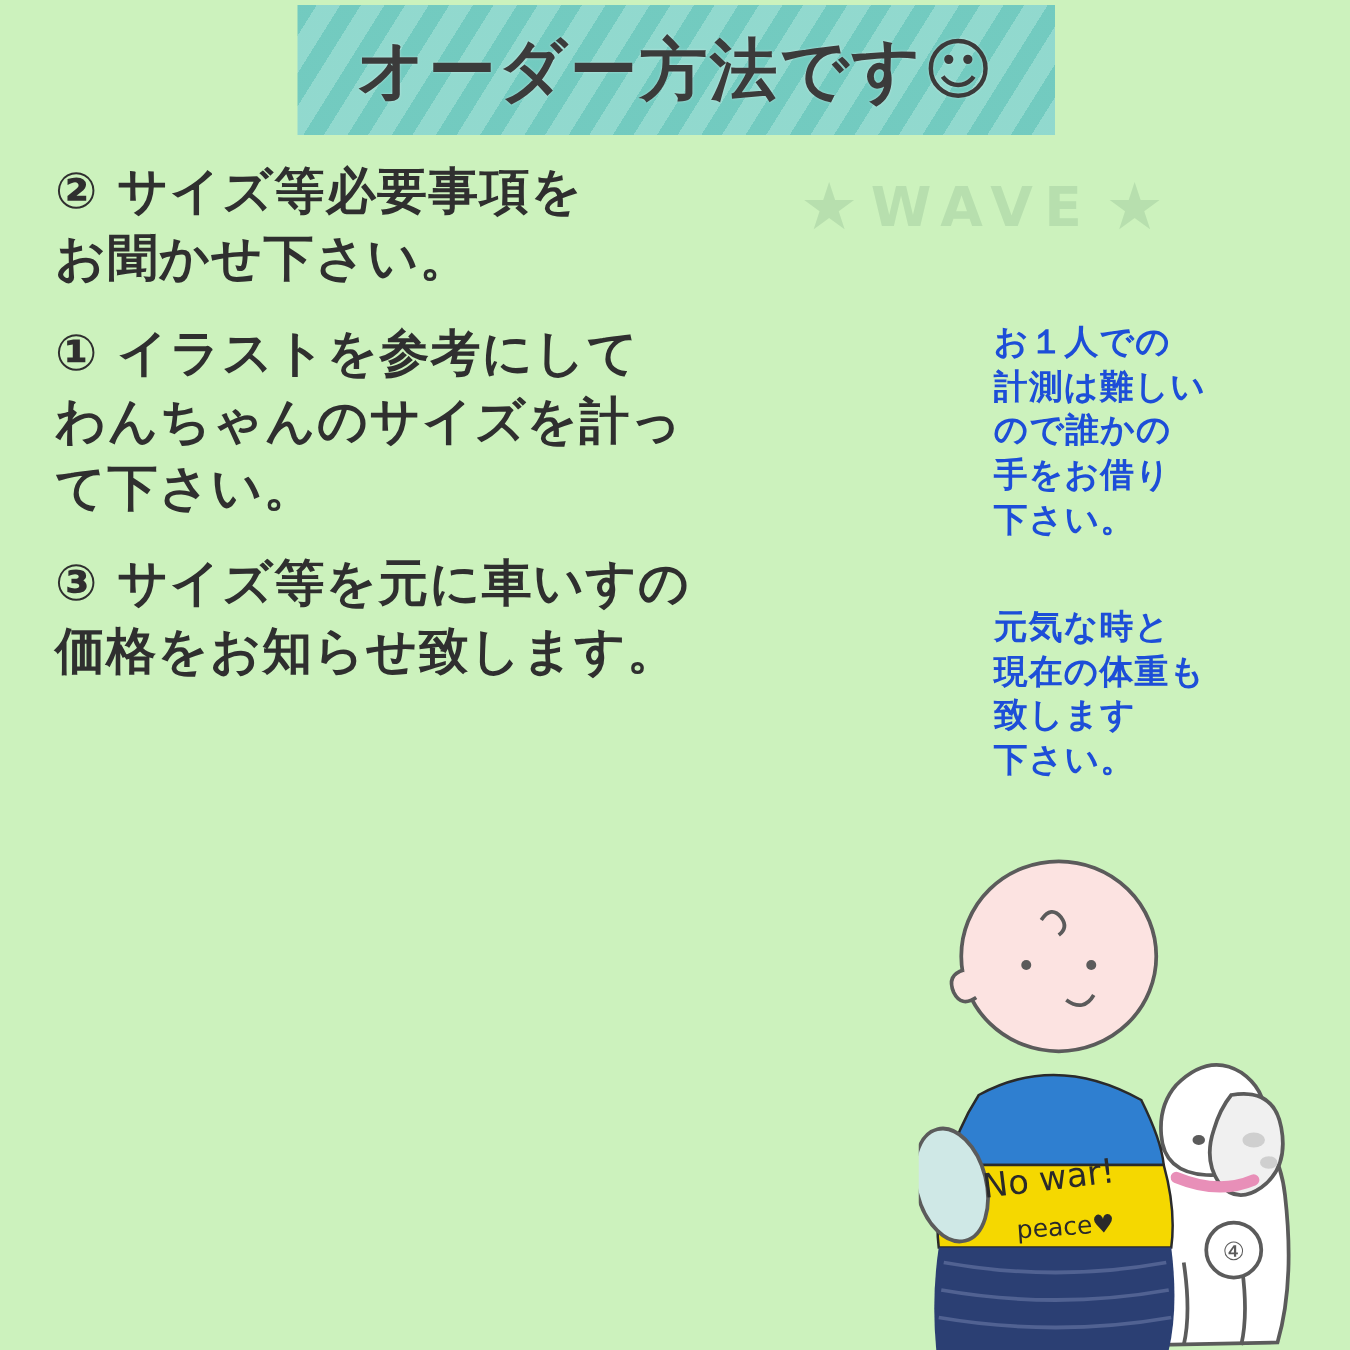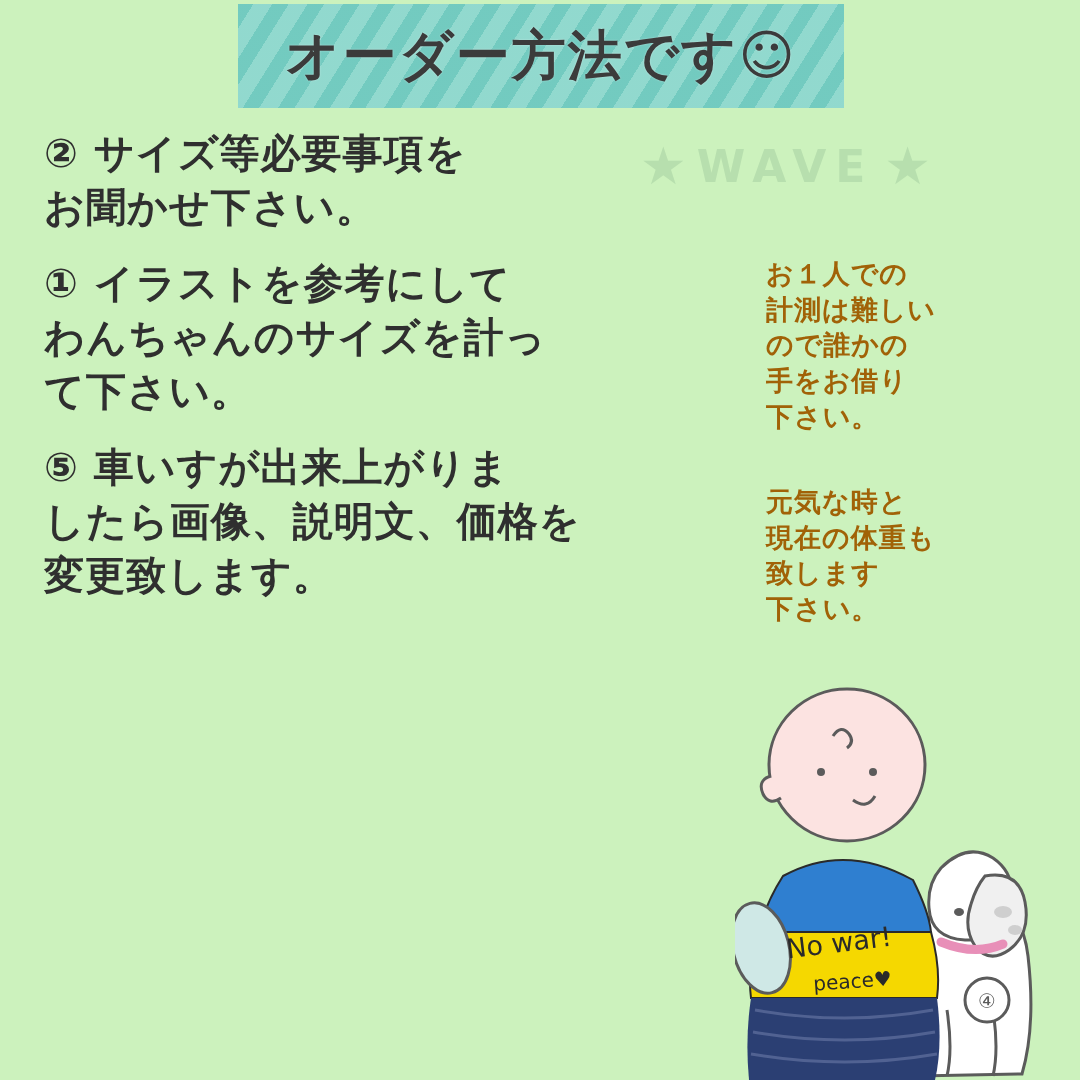--- a/index.html
+++ b/index.html
@@ -80,26 +80,27 @@
     font-size: 40px;
     line-height: 1.35;
     margin-bottom: 22px;
     letter-spacing: 1px;
     white-space: pre-line;
     font-weight: bold;
   }
   
   .note {
     position: absolute;
-    color: #a16207;
+    color: #1d4ed8;
     font-size: 27px;
     line-height: 1.32;
     letter-spacing: 1px;
     white-space: pre-line;
     font-weight: bold;
+    margin-left: 29px;
   }
   #note-1 { left: 766px; top: 256px; width: 270px; }
   #note-2 { left: 766px; top: 484px; width: 290px; }
 
   
   #illo {
     position: absolute;
     left: 735px;
     top: 680px;
     width: 345px;
@@ -119,23 +120,22 @@
     <span>WAVE</span>
     <span class="star">★</span>
   </div>
 
   <div id="steps">
     <div class="step">② サイズ等必要事項を
 お聞かせ下さい。</div>
     <div class="step">① イラストを参考にして
 わんちゃんのサイズを計っ
 て下さい。</div>
-    <div class="step">⑤ 車いすが出来上がりま
-したら画像、説明文、価格を
-変更致します。</div>
+    <div class="step">③ サイズ等を元に車いすの
+価格をお知らせ致します。</div>
   </div>
 
   <div class="note" id="note-1">お１人での
 計測は難しい
 ので誰かの
 手をお借り
 下さい。</div>
   <div class="note" id="note-2">元気な時と
 現在の体重も
 致します

